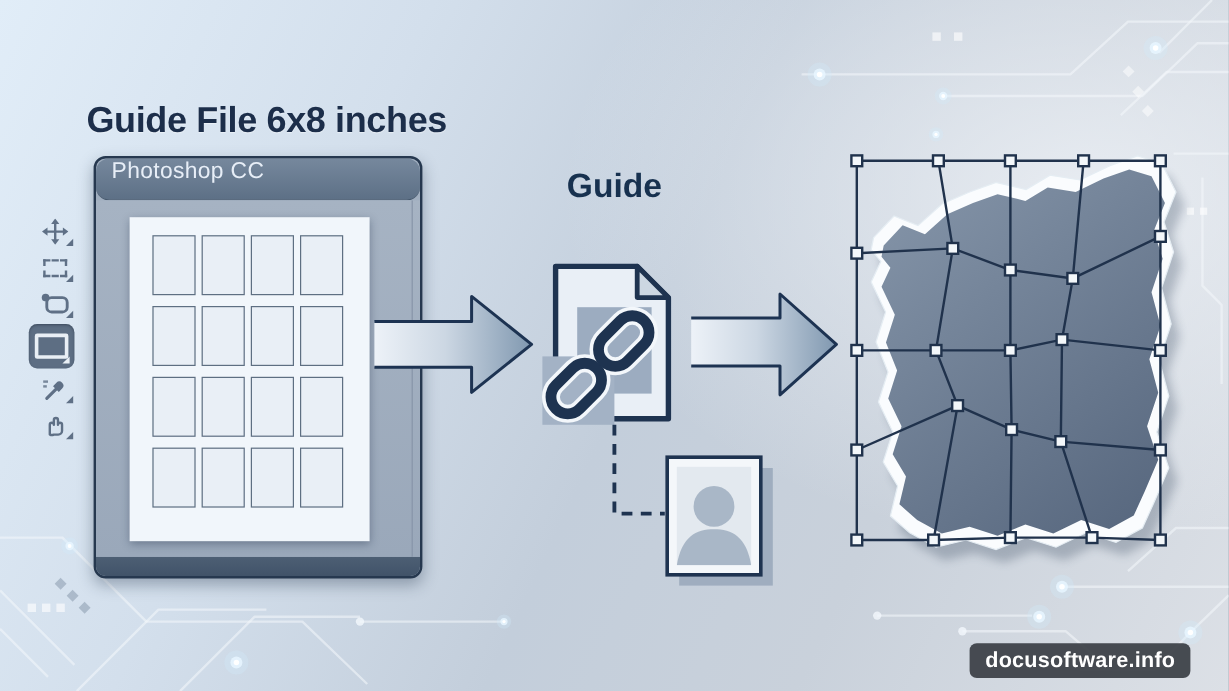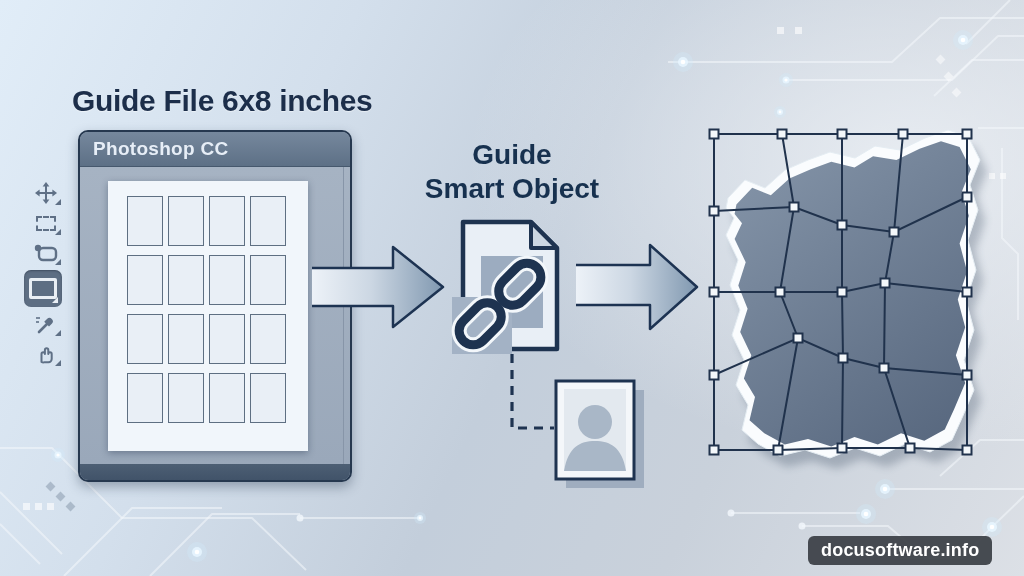--- a/index.html
+++ b/index.html
@@ -32,23 +32,24 @@
   .ps-window{
     position:absolute;left:78px;top:130px;width:270px;height:348px;z-index:2;
     border:2px solid #26384f;border-radius:10px;overflow:hidden;
     display:flex;flex-direction:column;
     box-shadow:0 5px 12px rgba(30,45,70,.35);
     background:#a0aebf;
   }
   .ps-titlebar{
     height:34px;flex:0 0 34px;
     background:linear-gradient(#76889d,#5d7086);
-    color:#e7eef7;font-size:19px;font-weight:700;letter-spacing:.3px;
-    display:flex;align-items:center;padding-left:13px;
+    color:#e7eef7;font-size:19px;font-weight:400;letter-spacing:.3px;
+    display:flex;align-items:flex-start;padding-left:13px;
     border-bottom:1px solid #46586d;
+    border-radius:11px;
   }
   .ps-body{position:relative;flex:1;background:linear-gradient(#a6b3c3,#9aa8ba);}
   .ps-body::after{content:"";position:absolute;right:6px;top:0;bottom:0;width:1px;background:#8викоa;background:#8795a8;}
   .ps-canvas{
     position:absolute;left:28px;top:14px;width:200px;height:270px;
     background:#f1f6fb;box-shadow:0 2px 7px rgba(30,45,70,.38);
     box-sizing:border-box;padding:15px 19px;
     display:grid;grid-template-columns:repeat(4,36px);grid-template-rows:repeat(4,50px);
     column-gap:5px;row-gap:9px;
   }
@@ -210,21 +211,20 @@
           <div class="grid-cell"></div>
           <div class="grid-cell"></div>
           <div class="grid-cell"></div>
         </div>
     </div>
     <div class="ps-bottombar"></div>
   </div>
 
   <div class="flow-label">
     <div>Guide</div>
-    <div>Smart Object</div>
   </div>
 
   <svg id="fg" width="1024" height="576" viewBox="0 0 1024 576">
     <defs>
       <linearGradient id="arrowGrad" x1="0" y1="0" x2="1" y2="0">
         <stop offset="0" stop-color="#edf2f8"></stop>
         <stop offset=".45" stop-color="#ccd7e3"></stop>
         <stop offset="1" stop-color="#8098b0"></stop>
       </linearGradient>
       <linearGradient id="paperGrad" gradientUnits="userSpaceOnUse" x1="740" y1="160" x2="960" y2="440">

